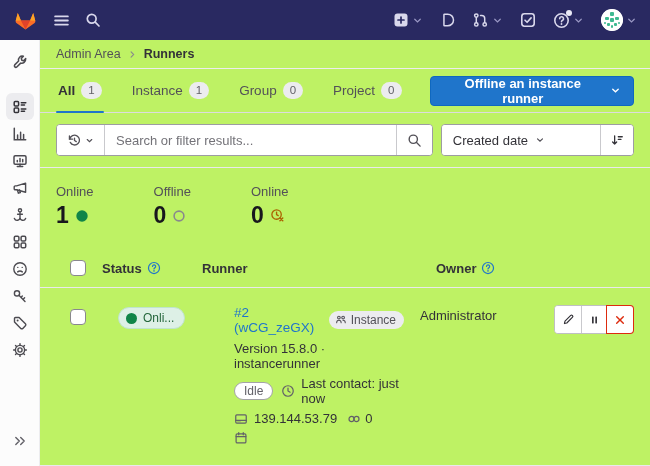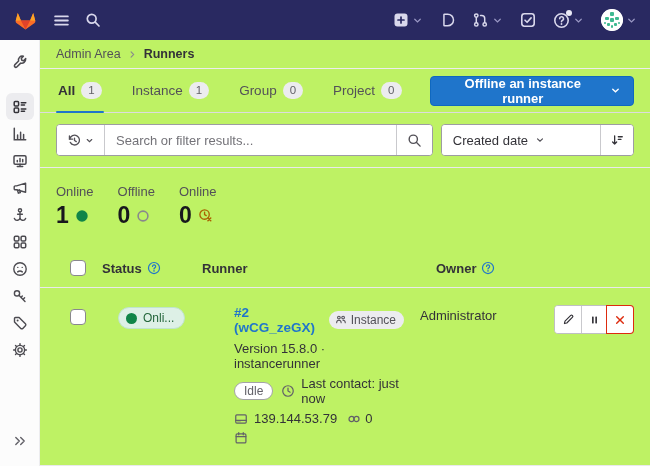--- a/index.html
+++ b/index.html
@@ -49,41 +49,41 @@
   .search-input { flex:1; border:none; outline:none; padding:0 11px; font-size:13px; font-family:inherit; color:#333238; min-width:0; }
   .search-input::placeholder { color:#737278; }
   .search-btn { width:36px; display:flex; align-items:center; justify-content:center; border:none; border-left:1px solid #c9c9cd; background:#fff; color:#535158; cursor:pointer; }
   .sort-group { display:flex; height:32px; border:1px solid #9d9ca2; border-radius:4px; overflow:hidden; background:#fff;gap:44px; }
   .sort-label-btn { display:flex; align-items:center; gap:7px; padding:0 11px; font-size:13px; color:#333238; background:#fff; border:none; cursor:pointer; font-family:inherit; }
   .sort-dir-btn { width:33px; display:flex; align-items:center; justify-content:center; border:none; border-left:1px solid #c9c9cd; background:#fff; color:#333238; cursor:pointer; }
 
   .hr { height:1px; background:#e9e9ec; }
 
   
-  .stats-row { display:flex; padding:16px 16px 22px; gap:24px; }
+  .stats-row { display:flex; padding:16px 16px 22px; gap:60px; }
   .stat { display:flex; flex-direction:column; gap:5px; }
   .stat-label { font-size:13px; color:#535158; }
   .stat-value { display:flex; align-items:center; gap:6px; font-size:23px; font-weight:700; color:#18171d; line-height:1; }
 
   
   .thead { display:flex; align-items:center; padding:11px 16px; border-bottom:1px solid #e9e9ec; font-size:13px; font-weight:700; color:#333238; }
   .trow { display:flex; align-items:flex-start; padding:17px 16px 20px; border-bottom:1px solid #e9e9ec; font-size:13px;gap:16px; }
   .col-check { width:46px; display:flex; align-items:center; padding-left:14px; }
   .col-status { width:100px; }
   .col-runner { flex:1; min-width:0; }
   .col-owner { width:112px; }
   .col-actions { width:86px; display:flex; justify-content:flex-end; }
   .hdr-cell { display:flex; align-items:center; gap:5px; }
   .checkbox { width:16px; height:16px; border:1px solid #89888d; border-radius:4px; background:#fff; display:inline-block; cursor:pointer; }
 
   .status-pill { display:inline-flex; align-items:center; gap:6px; background:var(--success-bg,#ddf0e6); border:1px solid #bfe4cd; color:var(--success-text,#24663b); font-size:12px; border-radius:11px; padding:3px 10px 3px 7px; max-width:84px; }
   .status-pill .dot { width:11px; height:11px; border-radius:50%; background:var(--success-green,#108548); flex:none; }
 
   .runner-line { display:flex; align-items:center; gap:7px; margin-bottom:6px; }
-  .runner-link { color:var(--link-blue,#1f75cb); font-weight:700; font-size:13.5px; text-decoration:none; cursor:pointer; }
+  .runner-link { color:var(--link-blue,#1f75cb); font-weight:400; font-size:13.5px; text-decoration:none; cursor:pointer; }
   .type-badge { display:inline-flex; align-items:center; gap:4px; background:var(--badge-bg,#ececef); color:#535158; font-size:12px; border-radius:10px; padding:2px 8px 2px 6px; }
   .meta-line { display:flex; align-items:center; gap:6px; margin-top:5px; color:#333238; }
   .meta-line svg { color:#626168; flex:none; }
   .idle-badge { display:inline-flex; align-items:center; border:1px solid #a4a3a8; color:#626168; font-size:12px; border-radius:10px; padding:1px 9px; background:#fff; margin-right:2px; }
   .owner-text { color:#333238; }
 
   .actions-group { display:flex; border:1px solid #bfbfc3; border-radius:4px; background:#fff; height:29px; }
   .act-btn { width:26px; display:flex; align-items:center; justify-content:center; background:#fff; border:none; border-left:1px solid #c9c9cd; color:#333238; cursor:pointer; }
   .act-btn:first-child { border-left:none; border-radius:3px 0 0 3px; }
   .act-btn.danger { color:var(--danger-red,#dd2b0e); border-left:none; box-shadow:0 0 0 1px var(--danger-red,#dd2b0e); border-radius:0 3px 3px 0; position:relative; z-index:1; }

